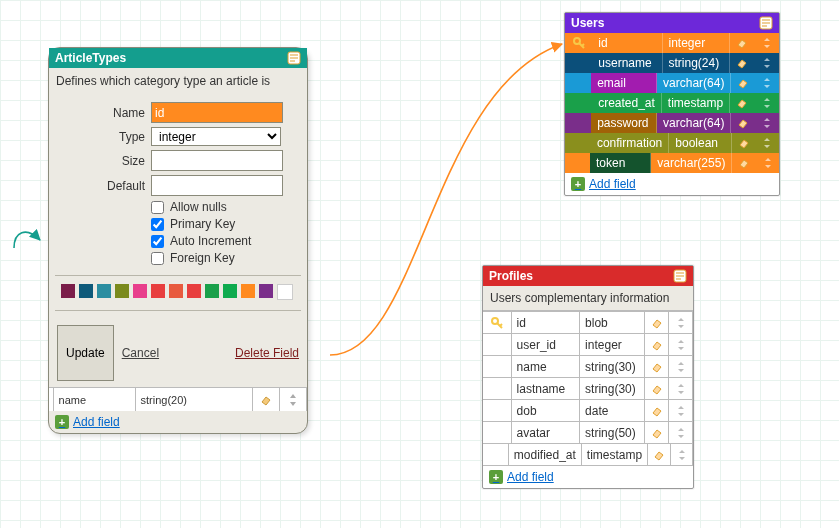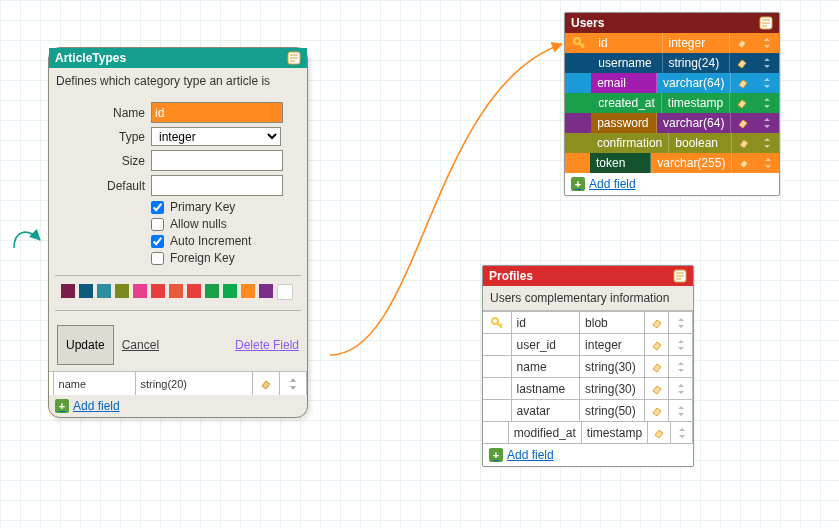--- a/index.html
+++ b/index.html
@@ -32,23 +32,23 @@
   .flab{width:96px;text-align:right;padding-right:6px;font-size:12px}
   .fin{height:19px;border:1px solid #8a8a7a;background:#fff;width:124px;font-family:inherit;font-size:12px;padding:0 3px}
   .fin.name{background:#ff8a1f;color:#fff}
   select.fin{width:130px}
   .chk{display:flex;align-items:center;gap:6px;margin:3px 0 3px 102px;font-size:12px}
   .chk input{width:13px;height:13px;margin:0}
   hr.sep{border:none;border-top:1px solid #b8b6aa;margin:10px 6px 8px 6px}
   .swatches{display:flex;gap:4px;margin:2px 0 6px 12px}
   .sw{width:14px;height:14px;cursor:pointer}
   .actions{display:flex;align-items:center;justify-content:space-between;padding:6px 8px}
-  .btn{background:#dedcd2;border:1px solid #8a8a7a;padding:12px 8px;font-family:inherit;font-size:12px;cursor:pointer}
+  .btn{background:#dedcd2;border:1px solid #8a8a7a;padding:20px 8px;font-family:inherit;font-size:12px;cursor:pointer}
   .lnk{color:#404040;text-decoration:underline;cursor:pointer;font-size:12px}
-  .lnk.red{color:#8b5cf6}
+  .lnk.red{color:#7f1d1d}
   .atrow{display:flex;border-top:1px solid #bbb;background:#fff;height:23px;align-items:stretch}
   .atrow .pcell{border-right:1px solid #bbb}
   .atrow .pcell.name{width:80px}
   .atrow .pcell.type{width:120px}
   .atrow .pcell.ic{width:18px}
   .key-ic svg,.eraser-ic svg,.sort-ic svg,.tblnote svg{display:block}
   
   .arrows{position:absolute;left:0;top:0;width:839px;height:528px;pointer-events:none}
 </style>
 </head>
@@ -93,26 +93,26 @@
     <div class="frow">
       <div class="flab">Size</div>
       <input class="fin" value="" style="">
     </div>
     <div class="frow">
       <div class="flab">Default</div>
       <input class="fin" value="" style="">
     </div>
 
     <label class="chk">
+        <input type="checkbox" style="">
+        <span>Allow nulls</span>
+      </label>
+    <label class="chk">
         <input type="checkbox" checked="" style="">
         <span>Primary Key</span>
-      </label>
-    <label class="chk">
-        <input type="checkbox" style="">
-        <span>Allow nulls</span>
       </label>
     <label class="chk">
         <input type="checkbox" checked="" style="">
         <span>Auto Increment</span>
       </label>
     <label class="chk">
         <input type="checkbox" style="">
         <span>Foreign Key</span>
       </label>
 
@@ -159,21 +159,21 @@
           </svg>
         </div>
     </div>
     <div class="addfield">
       <span class="plus">+</span>
       <span>Add field</span>
     </div>
   </div>
 
   <div class="tbl" style="left:564px;top:12px;width:214px">
-    <div class="tbl-title" style="background:#7f1d1d;color:#fff">
+    <div class="tbl-title" style="background:#6d28d9;color:#fff">
       <span>Users</span>
       <span class="tbl-ic tblnote">
         <svg width="14" height="14">
             <rect x="1" y="1" width="12" height="12" rx="2" fill="#fff" stroke="#e0a030"></rect>
             <path d="M3 4h8M3 7h8M3 10h5" stroke="#e0a030" stroke-width="1.2"></path>
           </svg>
       </span>
     </div>
     <div id="users-rows">
         <div class="urow">
@@ -365,20 +365,35 @@
             </svg>
           </div>
           <div class="pcell ic">
             <svg width="10" height="12">
               <path d="M5 1l3 3H2zM5 11l3-3H2z" fill="#bbb"></path>
             </svg>
           </div>
         </div>
         <div class="prow">
           <div class="pcell key"></div>
+          <div class="pcell name">dob</div>
+          <div class="pcell type">date</div>
+          <div class="pcell ic">
+            <svg width="12" height="12">
+              <path d="M2 8l4-5 4 3-4 5z" fill="#ffd9a0" stroke="#e0a030"></path>
+            </svg>
+          </div>
+          <div class="pcell ic">
+            <svg width="10" height="12">
+              <path d="M5 1l3 3H2zM5 11l3-3H2z" fill="#bbb"></path>
+            </svg>
+          </div>
+        </div>
+        <div class="prow">
+          <div class="pcell key"></div>
           <div class="pcell name">avatar</div>
           <div class="pcell type">string(50)</div>
           <div class="pcell ic">
             <svg width="12" height="12">
               <path d="M2 8l4-5 4 3-4 5z" fill="#ffd9a0" stroke="#e0a030"></path>
             </svg>
           </div>
           <div class="pcell ic">
             <svg width="10" height="12">
               <path d="M5 1l3 3H2zM5 11l3-3H2z" fill="#bbb"></path>

